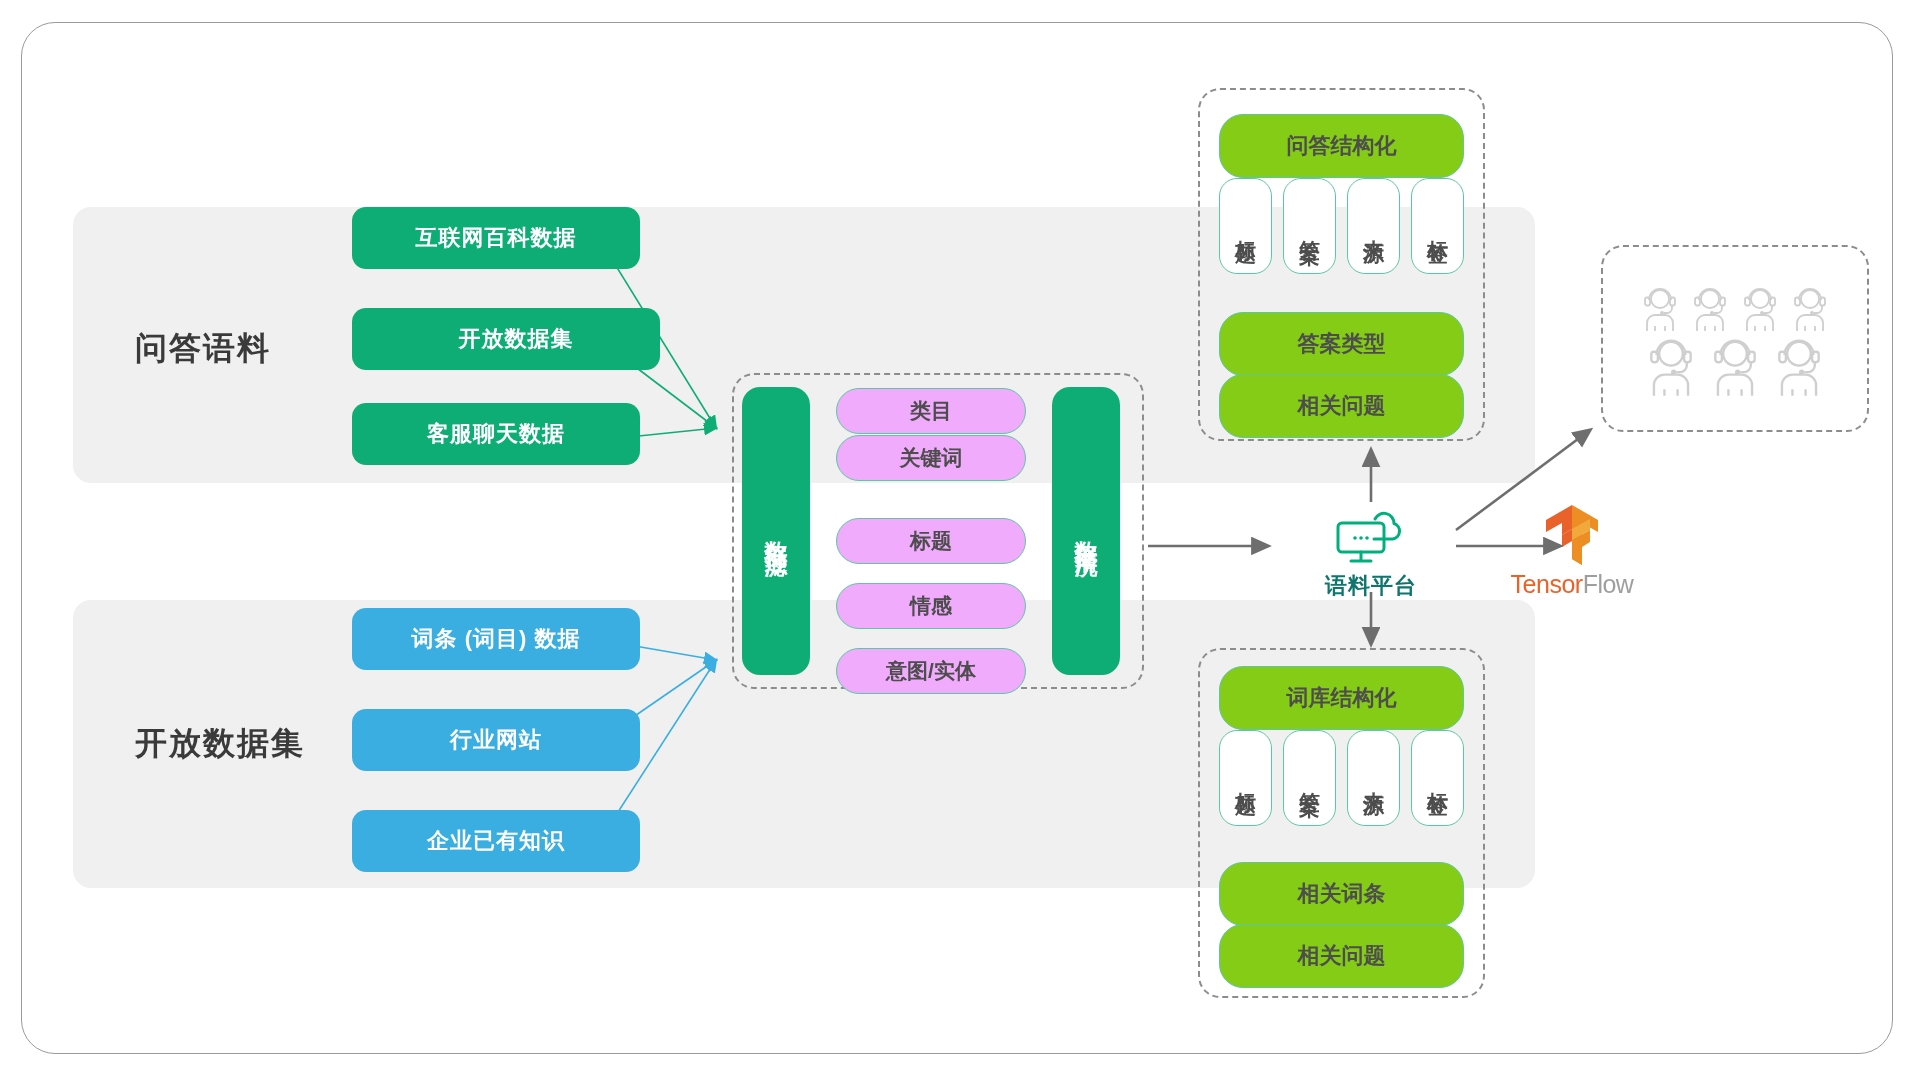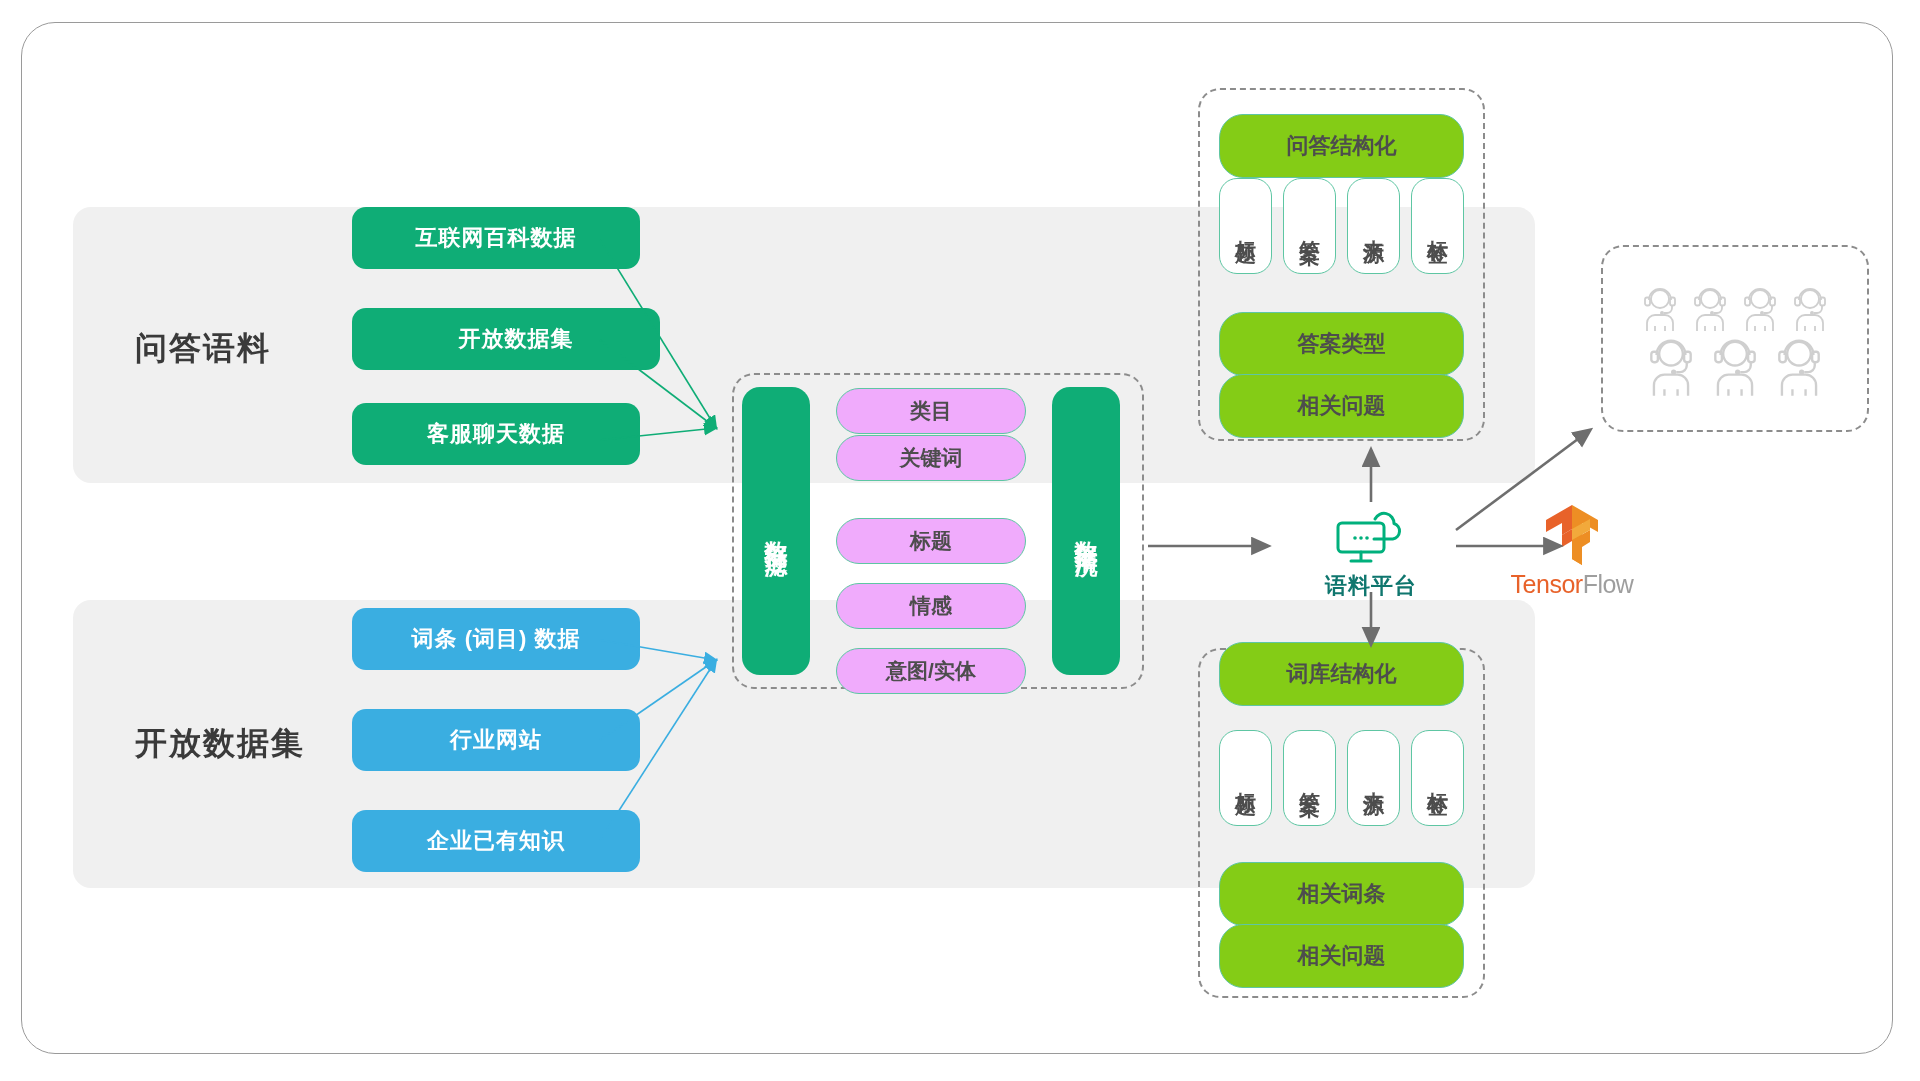--- a/index.html
+++ b/index.html
@@ -240,21 +240,21 @@
   <div class="struct-group" id="group-qa"></div>
   <div class="struct-wide" style="top:114px">问答结构化</div>
   <div class="struct-col" style="left:1219px; top:178px">标题</div>
   <div class="struct-col" style="left:1283px; top:178px">答案</div>
   <div class="struct-col" style="left:1347px; top:178px">来源</div>
   <div class="struct-col" style="left:1411px; top:178px">标签</div>
   <div class="struct-wide" style="top:312px">答案类型</div>
   <div class="struct-wide" style="top:374px">相关问题</div>
 
   <div class="struct-group" id="group-lex"></div>
-  <div class="struct-wide" style="top:642px">词库结构化</div>
+  <div class="struct-wide" style="top:666px">词库结构化</div>
   <div class="struct-col" style="left:1219px; top:730px">标题</div>
   <div class="struct-col" style="left:1283px; top:730px">答案</div>
   <div class="struct-col" style="left:1347px; top:730px">来源</div>
   <div class="struct-col" style="left:1411px; top:730px">标签</div>
   <div class="struct-wide" style="top:862px">相关词条</div>
   <div class="struct-wide" style="top:924px">相关问题</div>
 
   <div id="agents-box">
     <div class="agent-row small">
       <svg viewBox="0 0 44 48">

